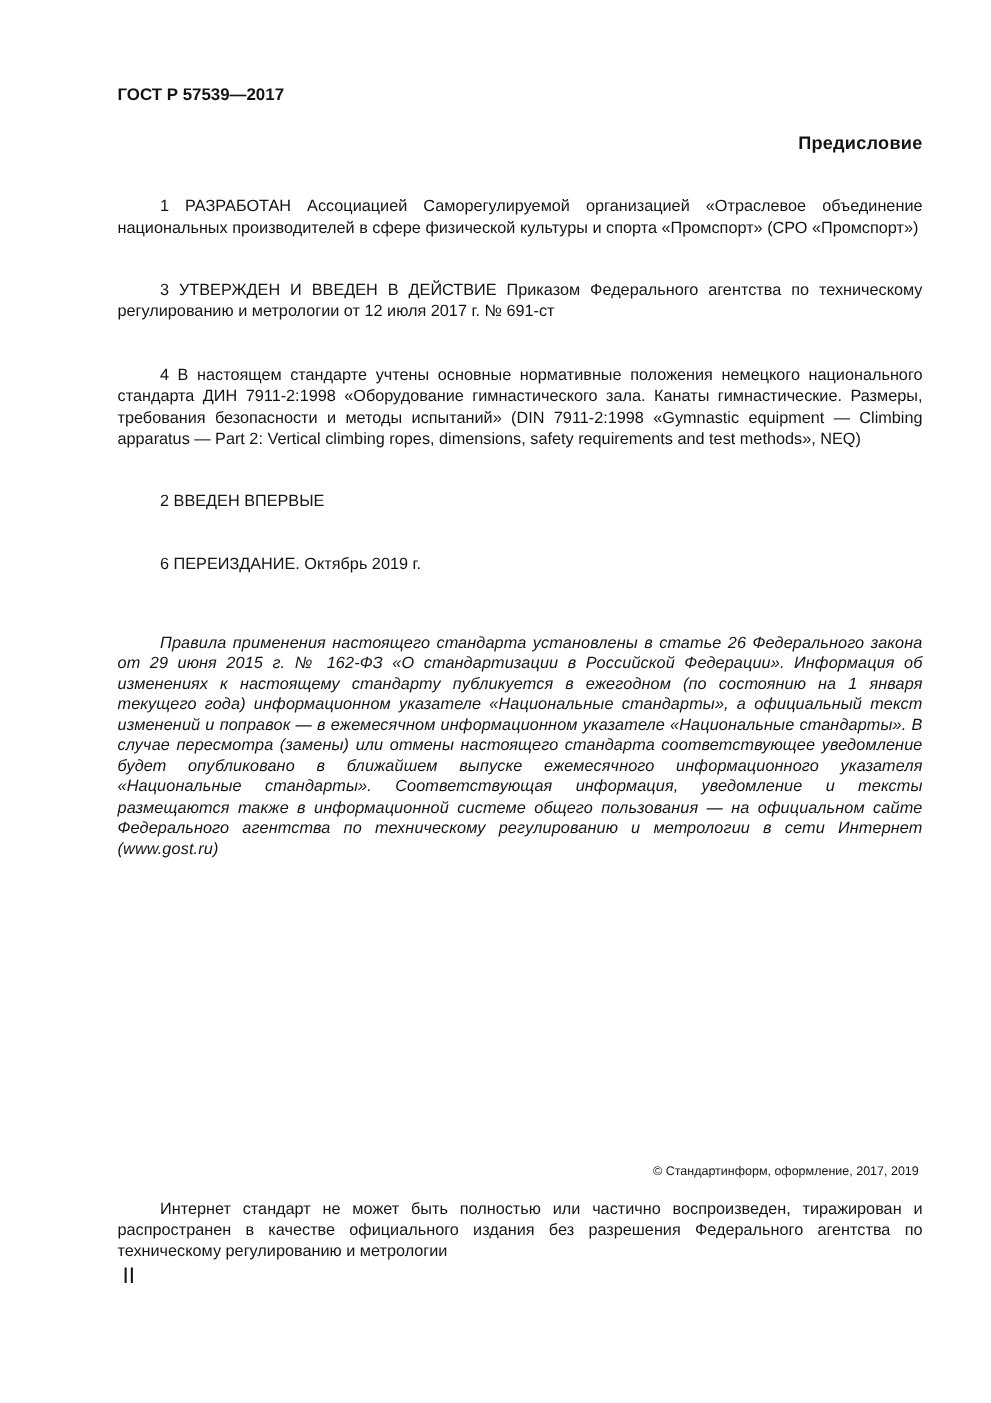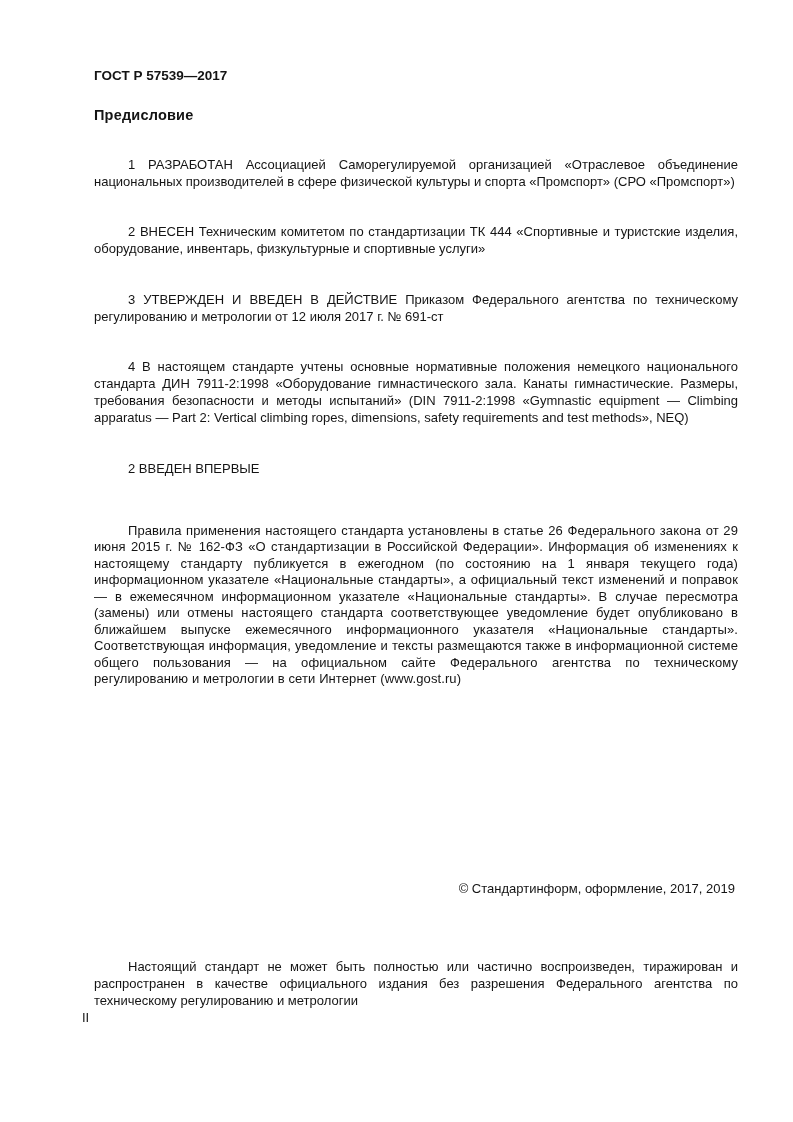--- a/index.html
+++ b/index.html
@@ -17,85 +17,86 @@
     overflow: hidden;
   }
   .doc-code {
     font-weight: bold;
     font-size: 13.5px;
     margin-bottom: 24px;
   }
   .doc-title {
     font-size: 14.5px;
     font-weight: bold;
-    text-align: left;
+    text-align: right;
     margin-bottom: 20px;
     letter-spacing: 0.2px;
   }
   .para {
     text-align: justify;
     text-indent: 34px;
     line-height: 1.32;
     margin-bottom: 12px;
     margin-top: 33px;
   }
   .para.single {
     margin-bottom: 14px;
   }
   .legal-note {
     margin-top: 46px;
+    font-style: italic;
     text-align: justify;
     text-indent: 34px;
     line-height: 1.27;
     letter-spacing: 0.1px;
   }
   .copyright {
     position: absolute;
-    top: 881px;
+    top: 932px;
     right: 58px;
-    font-size: 13px;
+    font-size: 10px;
     white-space: nowrap;
   }
   .footer-note {
     position: absolute;
     top: 958px;
     left: 94px;
     right: 55px;
     text-align: justify;
     text-indent: 34px;
     line-height: 1.32;
   }
   .page-number {
     position: absolute;
     top: 1010px;
-    left: 82px;
-    font-size: 13px;
+    left: 98px;
+    font-size: 18px;
   }
 </style>
 </head>
 <body>
 
 <div class="page">
 
   <div class="doc-code">ГОСТ Р 57539—2017</div>
 
   <div class="doc-title">Предисловие</div>
 
   <p class="para">1 РАЗРАБОТАН Ассоциацией Саморегулируемой организацией «Отраслевое объединение национальных производителей в сфере физической культуры и спорта «Промспорт» (СРО «Промспорт»)</p>
 
-  <p class="para">2 ВНЕСЕН Техническим комитетом по стандартизации ТК 444 «Спортивные и туристские изделия, оборудование, инвентарь, физкультурные и спортивные услуги»</p>
 
   <p class="para">3 УТВЕРЖДЕН И ВВЕДЕН В ДЕЙСТВИЕ Приказом Федерального агентства по техническому регулированию и метрологии от 12 июля 2017 г. № 691-ст</p>
 
   <p class="para">4 В настоящем стандарте учтены основные нормативные положения немецкого национального стандарта ДИН 7911-2:1998 «Оборудование гимнастического зала. Канаты гимнастические. Размеры, требования безопасности и методы испытаний» (DIN 7911-2:1998 «Gymnastic equipment — Climbing apparatus — Part 2: Vertical climbing ropes, dimensions, safety requirements and test methods», NEQ)</p>
 
   <p class="para single">2 ВВЕДЕН ВПЕРВЫЕ</p>
 
+  <p class="para single">6 ПЕРЕИЗДАНИЕ. Октябрь 2019 г.</p>
 
   <p class="legal-note">Правила применения настоящего стандарта установлены в статье 26 Федерального закона от 29 июня 2015 г. № 162-ФЗ «О стандартизации в Российской Федерации». Информация об изменениях к настоящему стандарту публикуется в ежегодном (по состоянию на 1 января текущего года) информационном указателе «Национальные стандарты», а официальный текст изменений и поправок — в ежемесячном информационном указателе «Национальные стандарты». В случае пересмотра (замены) или отмены настоящего стандарта соответствующее уведомление будет опубликовано в ближайшем выпуске ежемесячного информационного указателя «Национальные стандарты». Соответствующая информация, уведомление и тексты размещаются также в информационной системе общего пользования — на официальном сайте Федерального агентства по техническому регулированию и метрологии в сети Интернет (www.gost.ru)</p>
 
   <div class="copyright">© Стандартинформ, оформление, 2017, 2019</div>
 
-  <p class="footer-note">Настоящий стандарт не может быть полностью или частично воспроизведен, тиражирован и распространен в качестве официального издания без разрешения Федерального агентства по техническому регулированию и метрологии</p>
+  <p class="footer-note">Интернет стандарт не может быть полностью или частично воспроизведен, тиражирован и распространен в качестве официального издания без разрешения Федерального агентства по техническому регулированию и метрологии</p>
 
   <div class="page-number">II</div>
 
 </div>
 
 </body></html>

